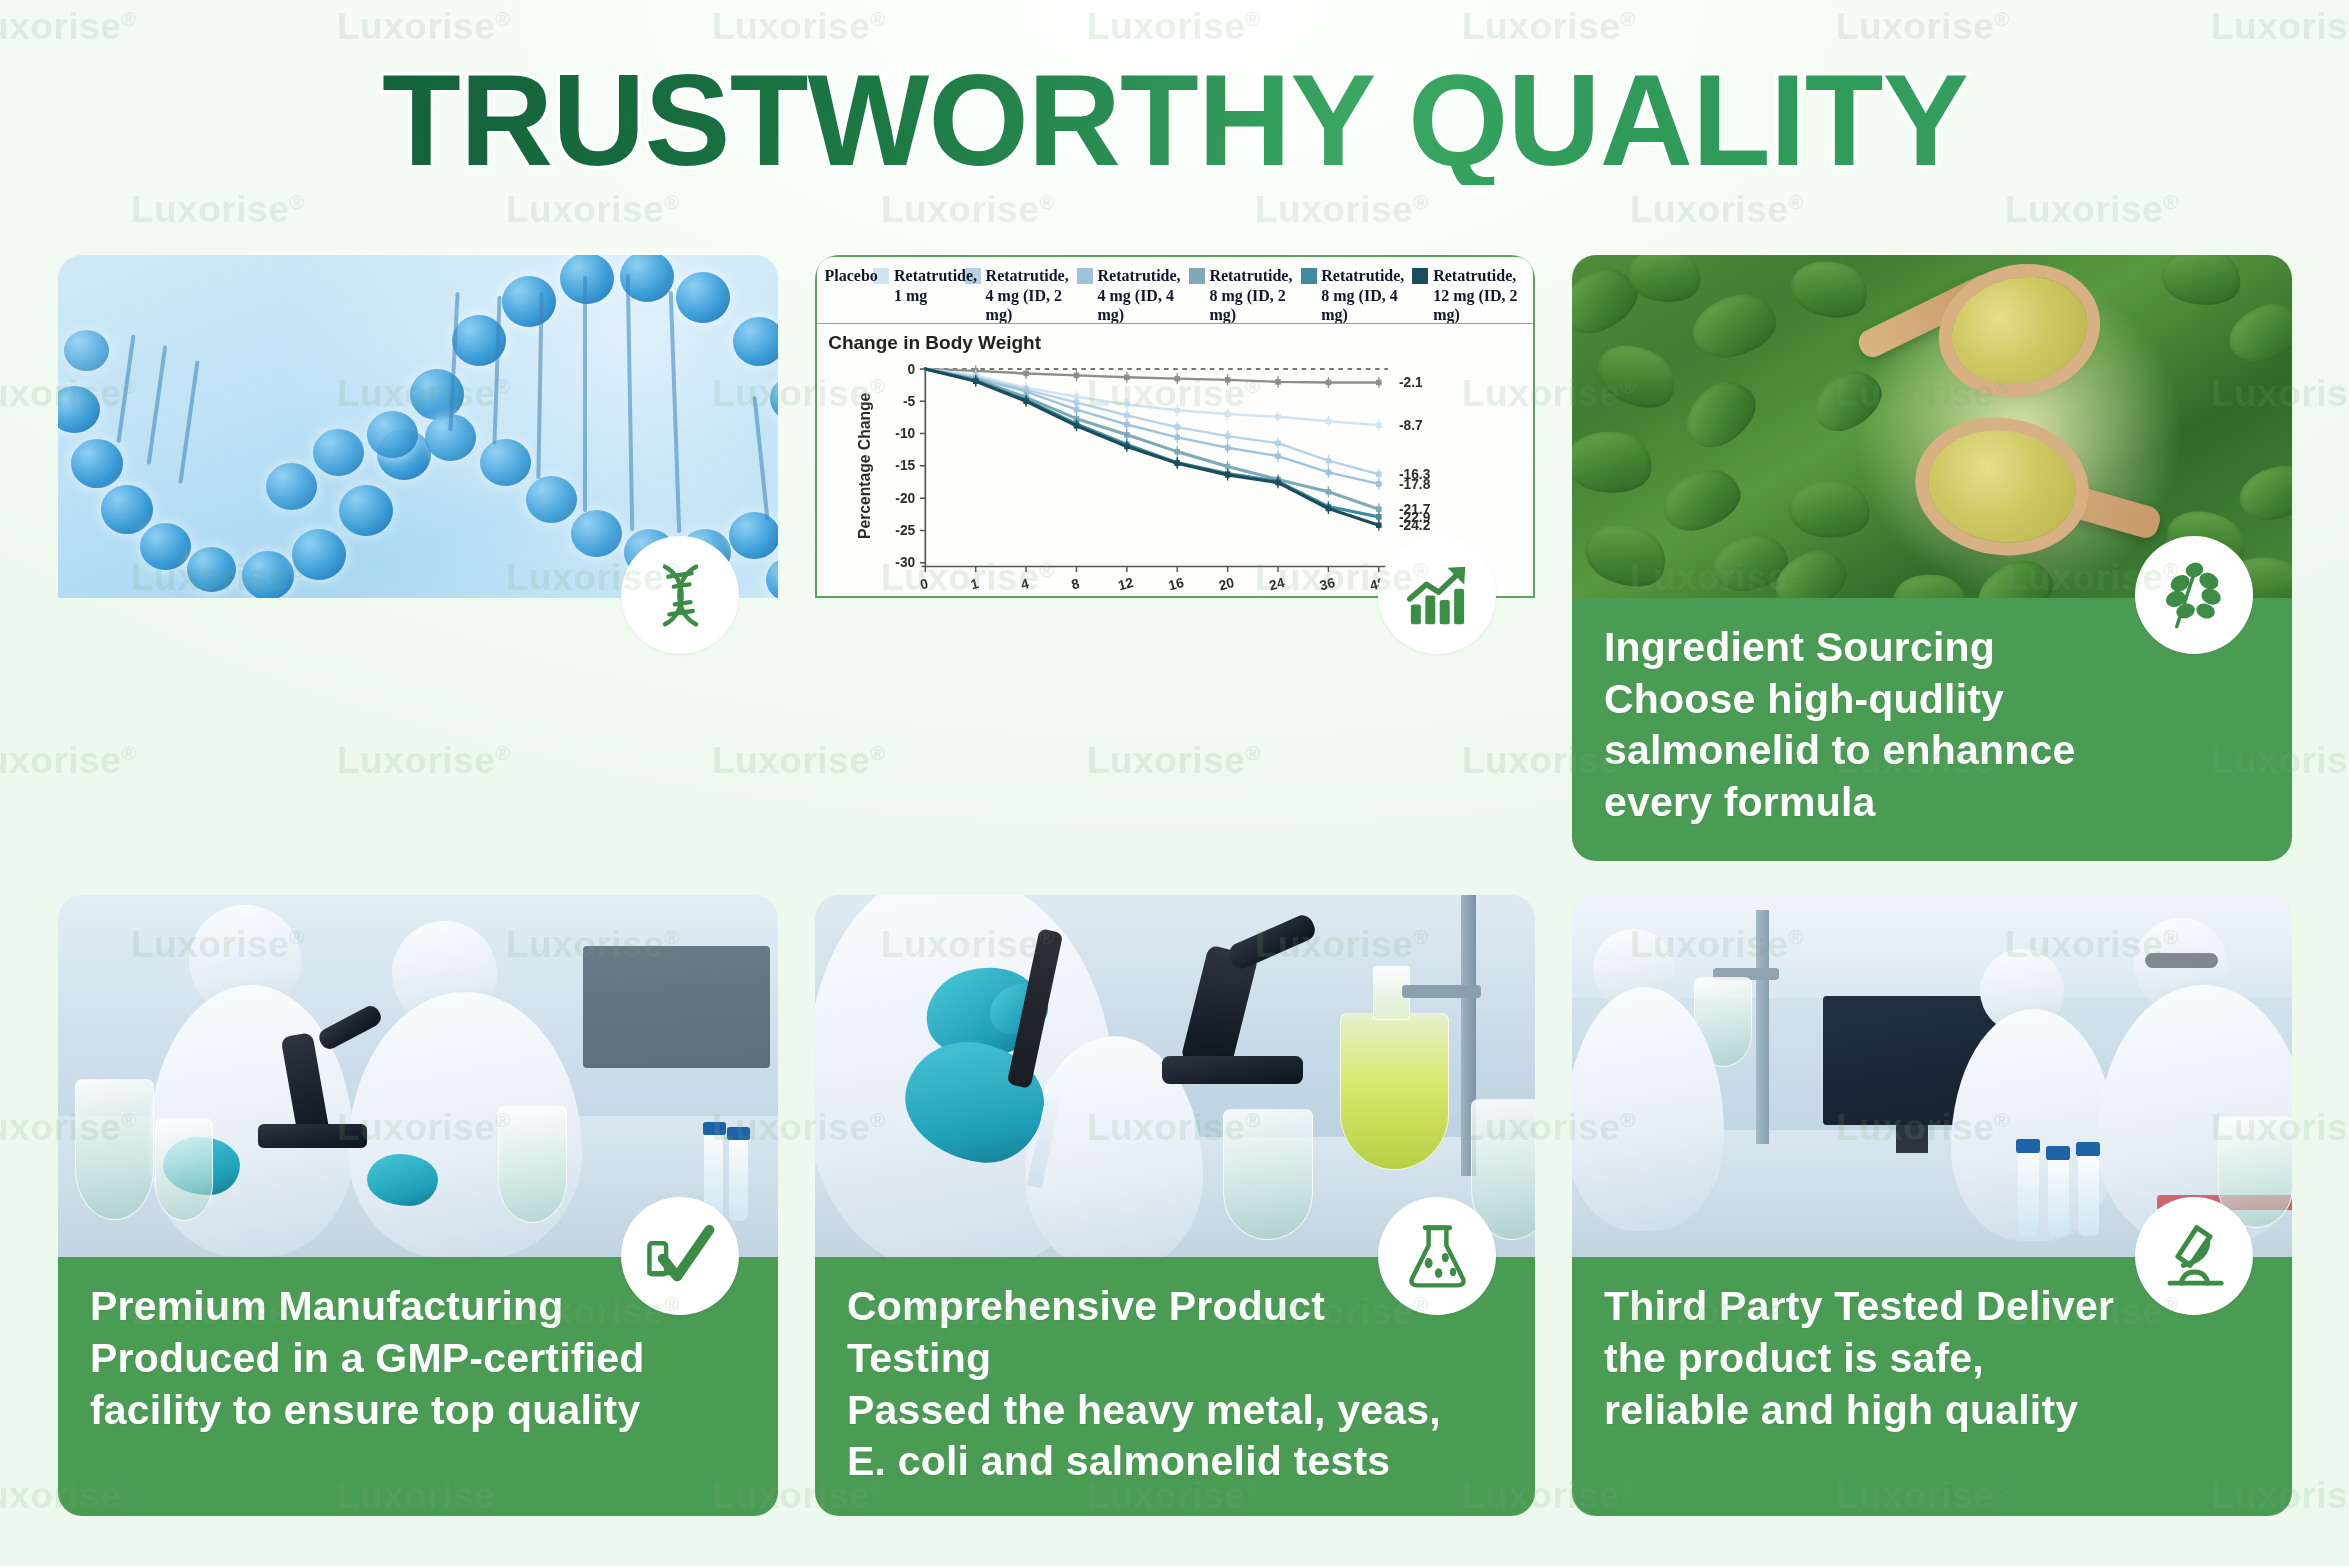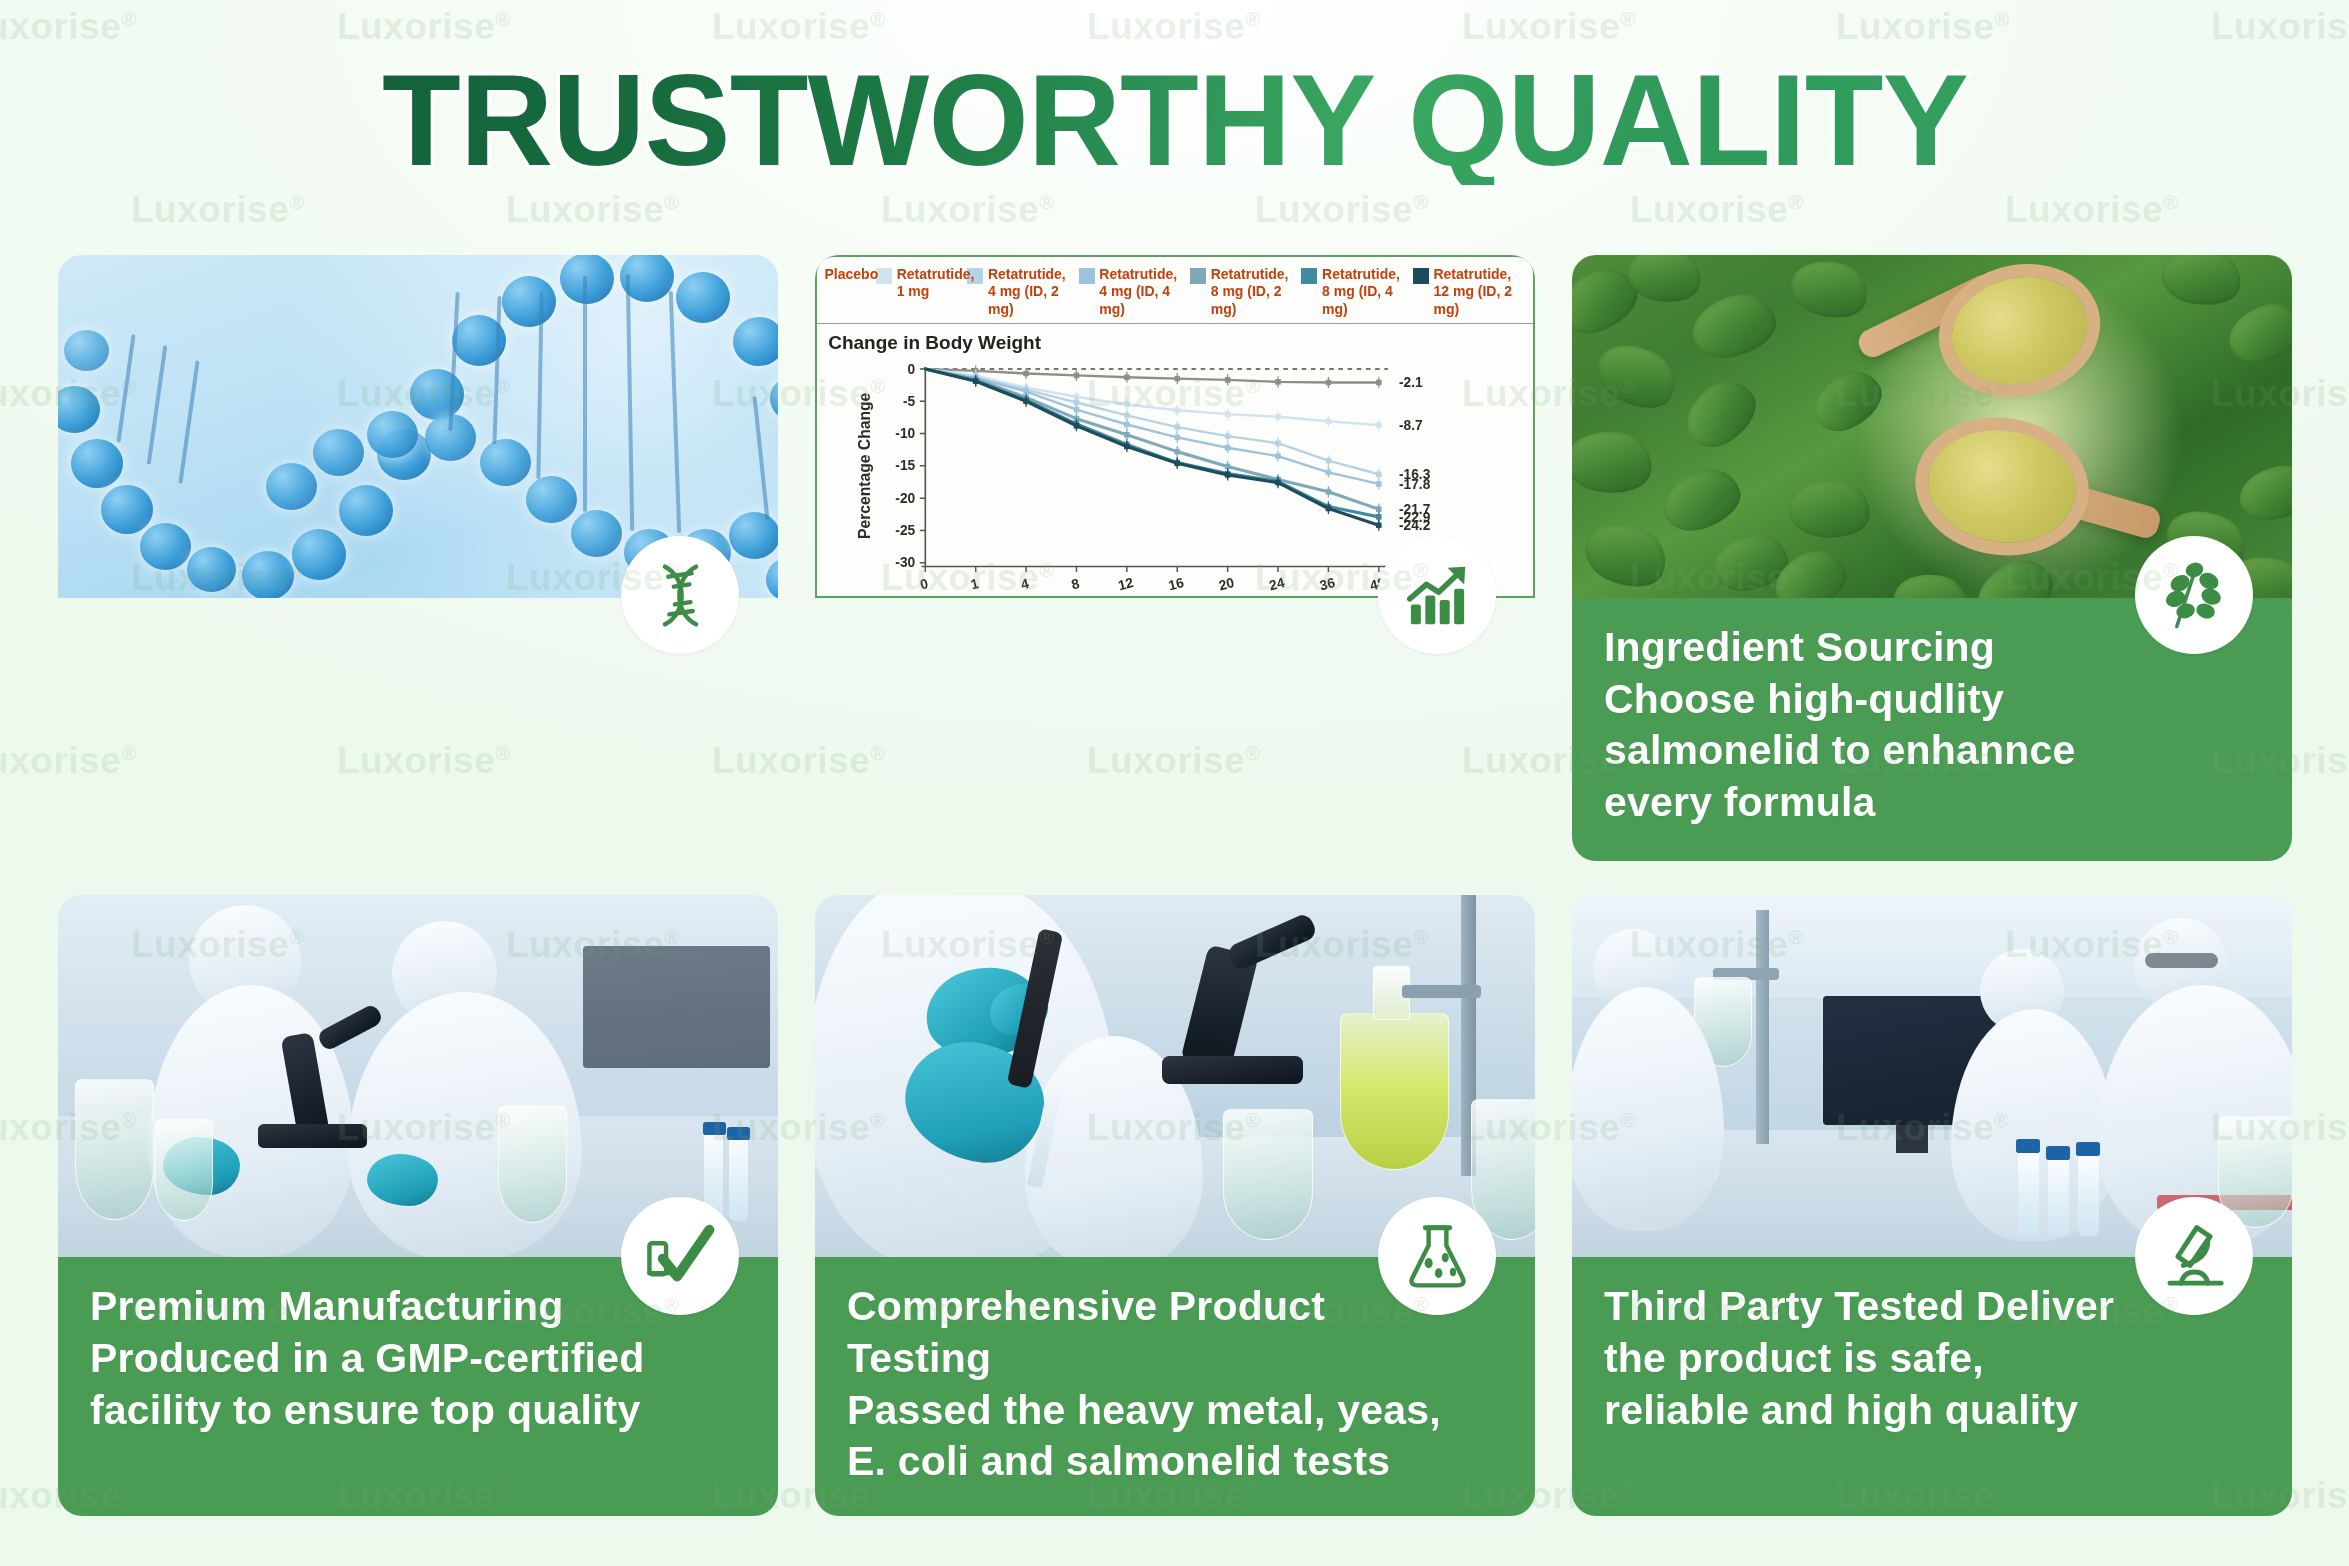--- a/index.html
+++ b/index.html
@@ -269,25 +269,25 @@
     align-items: flex-start;
     gap: 4.7px;
     min-width: 0;
   }
   .lg-swatch {
     width: 16px; height: 16px;
     flex: 0 0 auto;
     margin-top: 1.9px;
   }
   .lg-label {
-    font-family: Liberation Sans, sans-serif;
+    font-family: Liberation Serif, serif;
     font-weight: 700;
-    font-size: 14px;
+    font-size: 16px;
     line-height: 1.22;
-    color: #c2410c;
+    color: #0f172a;
     white-space: pre-line;
     filter: blur(0.4px);
   }
   .chart-caption {
     position: absolute;
     left: 11.2px;
     top: 75px;
     font-family: "Liberation Sans", sans-serif;
     font-weight: 700;
     font-size: 19px;

